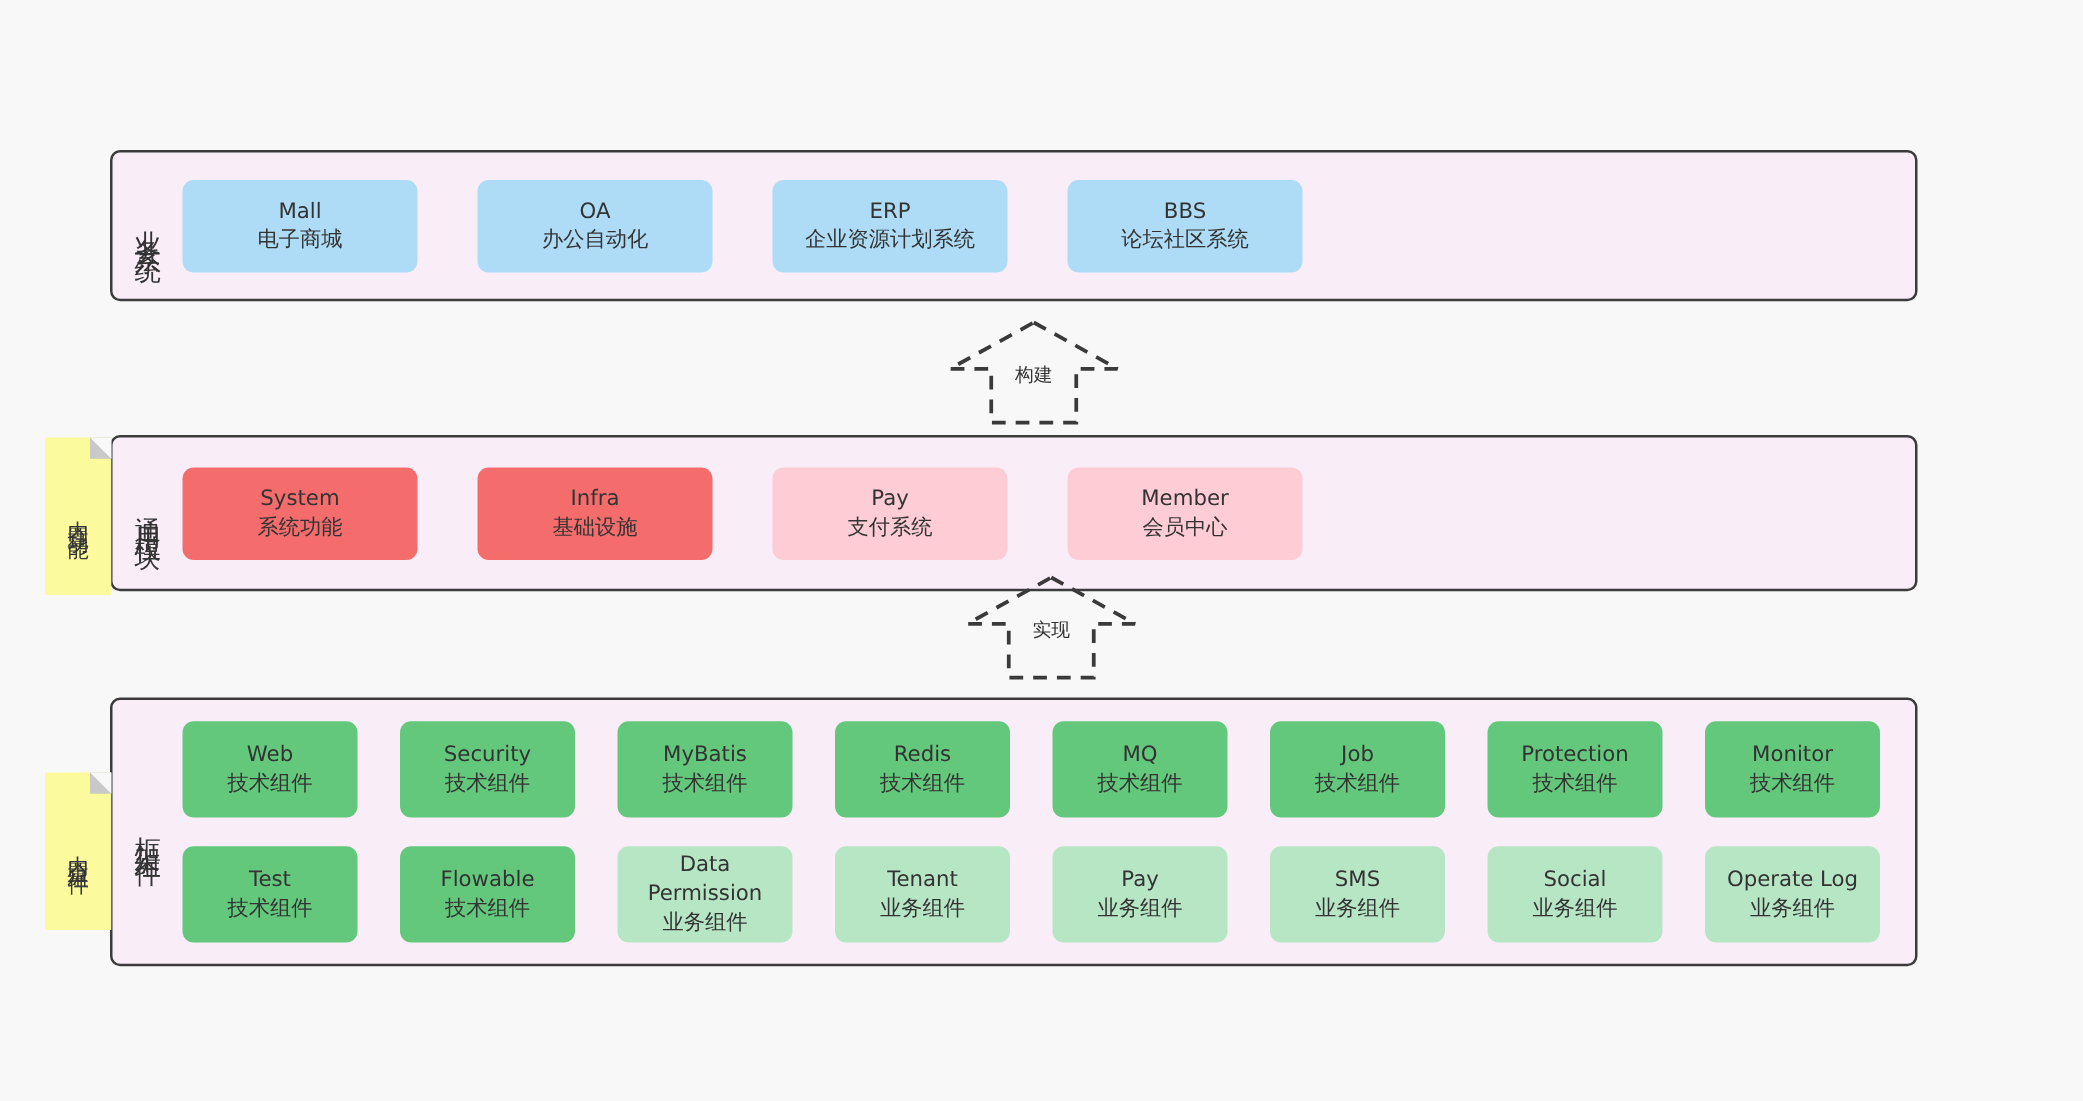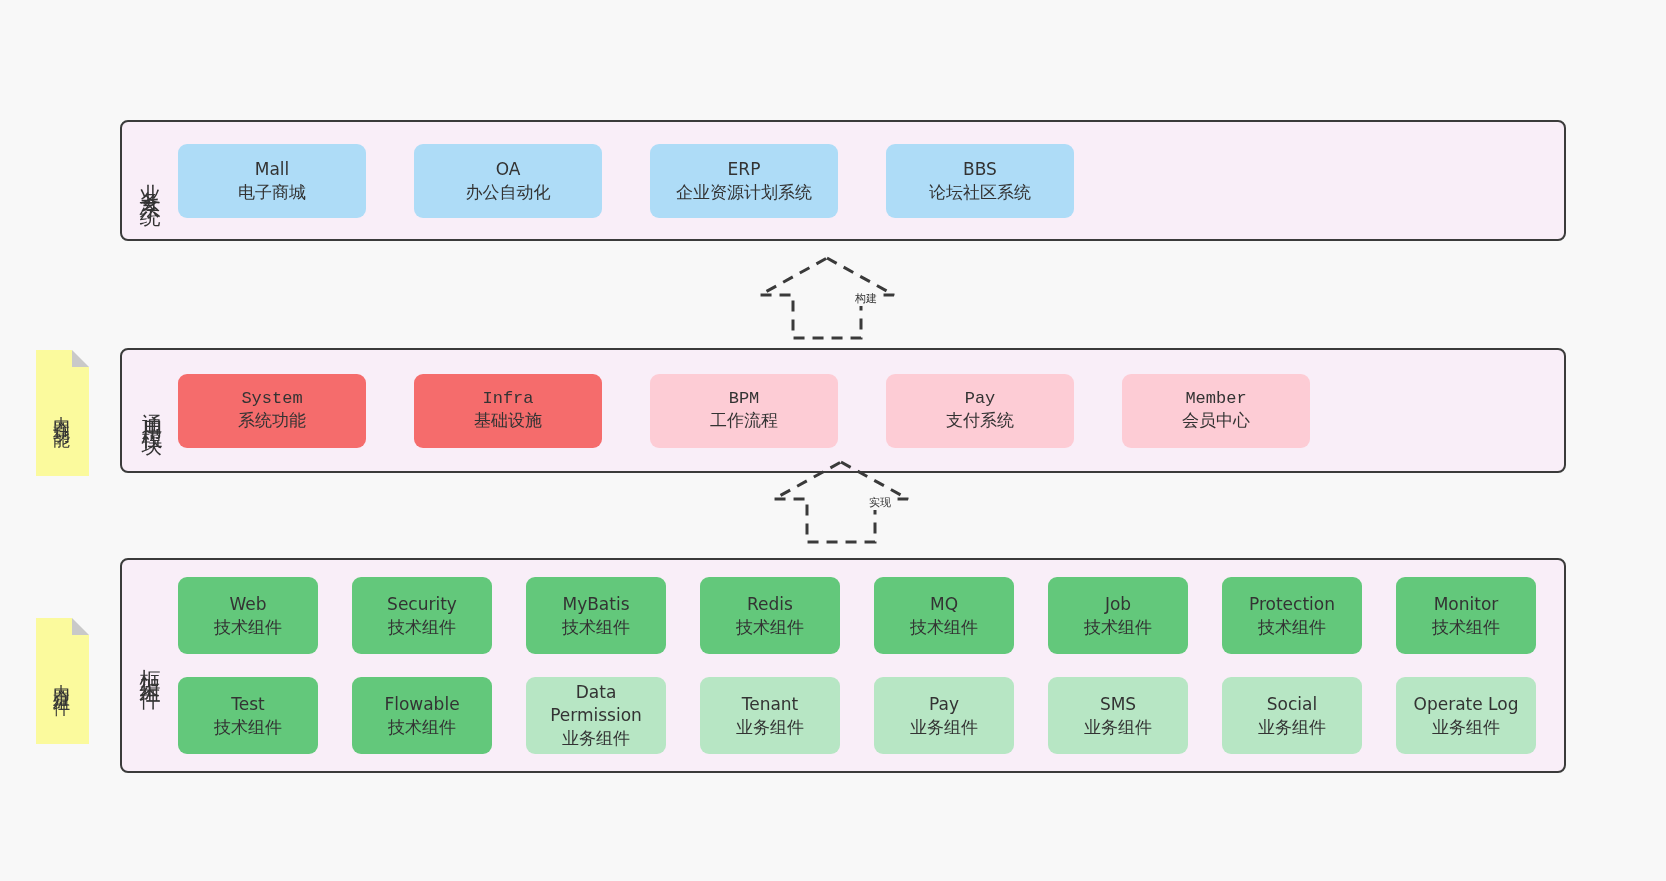--- a/index.html
+++ b/index.html
@@ -15,21 +15,21 @@
     font-family:"DejaVu Sans","Liberation Sans",sans-serif;
     color:var(--text);
     position:relative;
     overflow:hidden;
   }
   .layer{
     position:absolute; left:88px; width:1446px;
     background:var(--panel);
     border:2px solid var(--border);
     border-radius:8px;
-    display:flex; align-items:center;margin-left:32px;
+    display:flex; align-items:center;
   }
   .vlabel{
     width:56px; flex:0 0 56px;
     display:flex; align-items:center; justify-content:center;
     writing-mode:vertical-lr; text-orientation:upright;
     font-size:21px; letter-spacing:7px; color:var(--text);
     height:100%;
   }
   .boxes{
     flex:1; display:flex; gap:48px; padding-right:22px;
@@ -62,23 +62,22 @@
     content:""; position:absolute; top:0; right:0;
     border-style:solid; border-width:0 17px 17px 0;
     border-color:var(--bg) var(--bg) var(--fold) var(--fold);
   }
   .arrow{
     position:absolute; width:140px; height:86px;
   }
   .arrow svg{position:absolute; inset:0;}
   .arrow .arrow-label{
     position:absolute; left:50%; top:36px; transform:translateX(-50%);
-    background:var(--bg); padding:0 3px; font-size:11px; color:var(--text);
+    background:var(--bg); padding:0 3px; font-size:15px; color:var(--text);
     white-space:nowrap;
-    margin-left:39px;
   }
 </style>
 </head>
 <body>
 
 <section class="layer" style="top:120px;height:121px;">
   <div class="vlabel">业务系统</div>
   <div class="boxes">
     <div class="box box-lg type-blue">
       <div>Mall</div>
@@ -100,34 +99,30 @@
 </section>
 
 <div class="arrow" style="left:757px;top:255px;">
   <svg viewBox="0 0 140 86">
     <polygon points="70,3 137,40 104,40 104,83 36,83 36,40 3,40" fill="none" stroke="#3a3a3a" stroke-width="3" stroke-dasharray="11,8"></polygon>
   </svg>
   <div class="arrow-label">构建</div>
 </div>
 
 <div class="note" style="top:350px;">内置功能</div>
-<section class="layer" style="top:348px;height:125px;font-family:Liberation Mono, monospace;">
+<section class="layer" style="top:348px;height:125px;">
   <div class="vlabel">通用模块</div>
   <div class="boxes">
     <div class="box box-lg type-red">
       <div>System</div>
       <div>系统功能</div>
     </div>
     <div class="box box-lg type-red">
       <div>Infra</div>
       <div>基础设施</div>
-    </div>
-    <div class="box box-lg type-pink">
-      <div>BPM</div>
-      <div>工作流程</div>
     </div>
     <div class="box box-lg type-pink">
       <div>Pay</div>
       <div>支付系统</div>
     </div>
     <div class="box box-lg type-pink">
       <div>Member</div>
       <div>会员中心</div>
     </div>
   </div>

